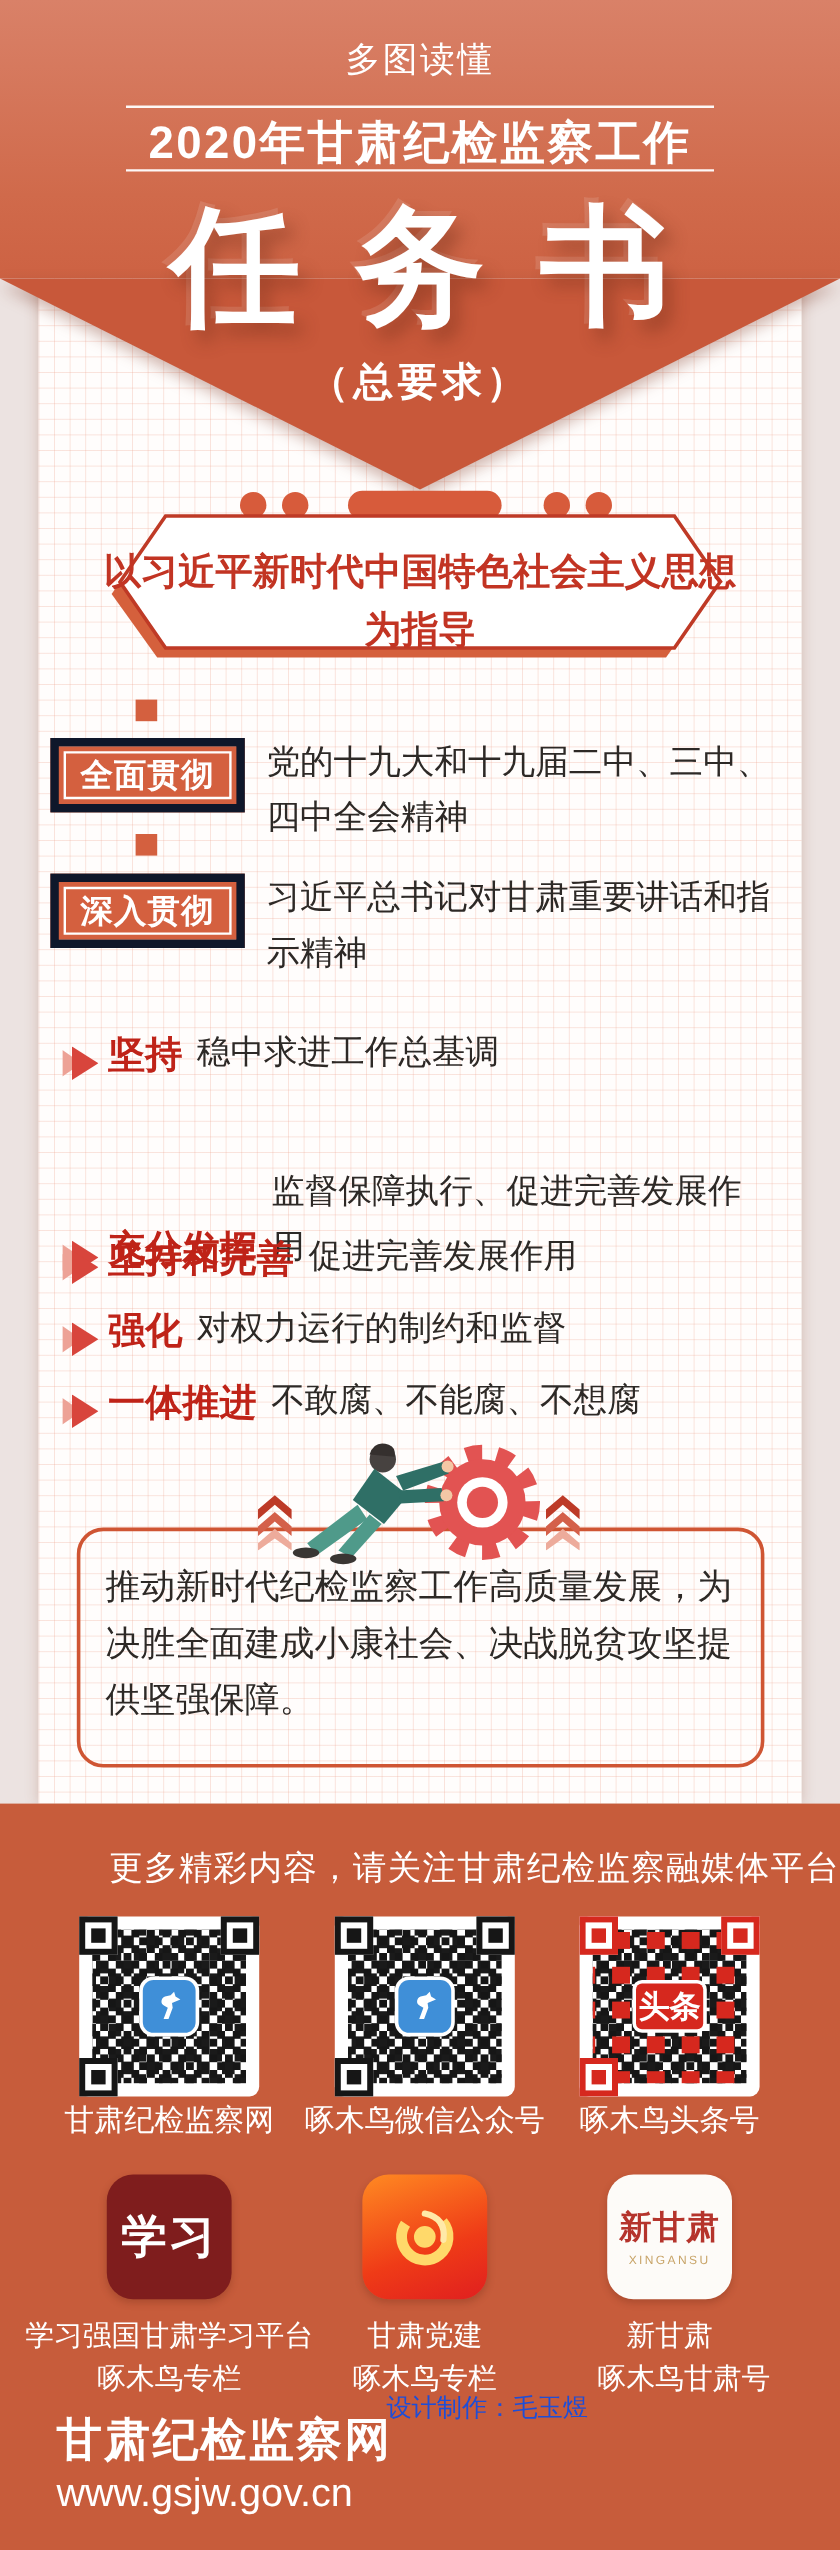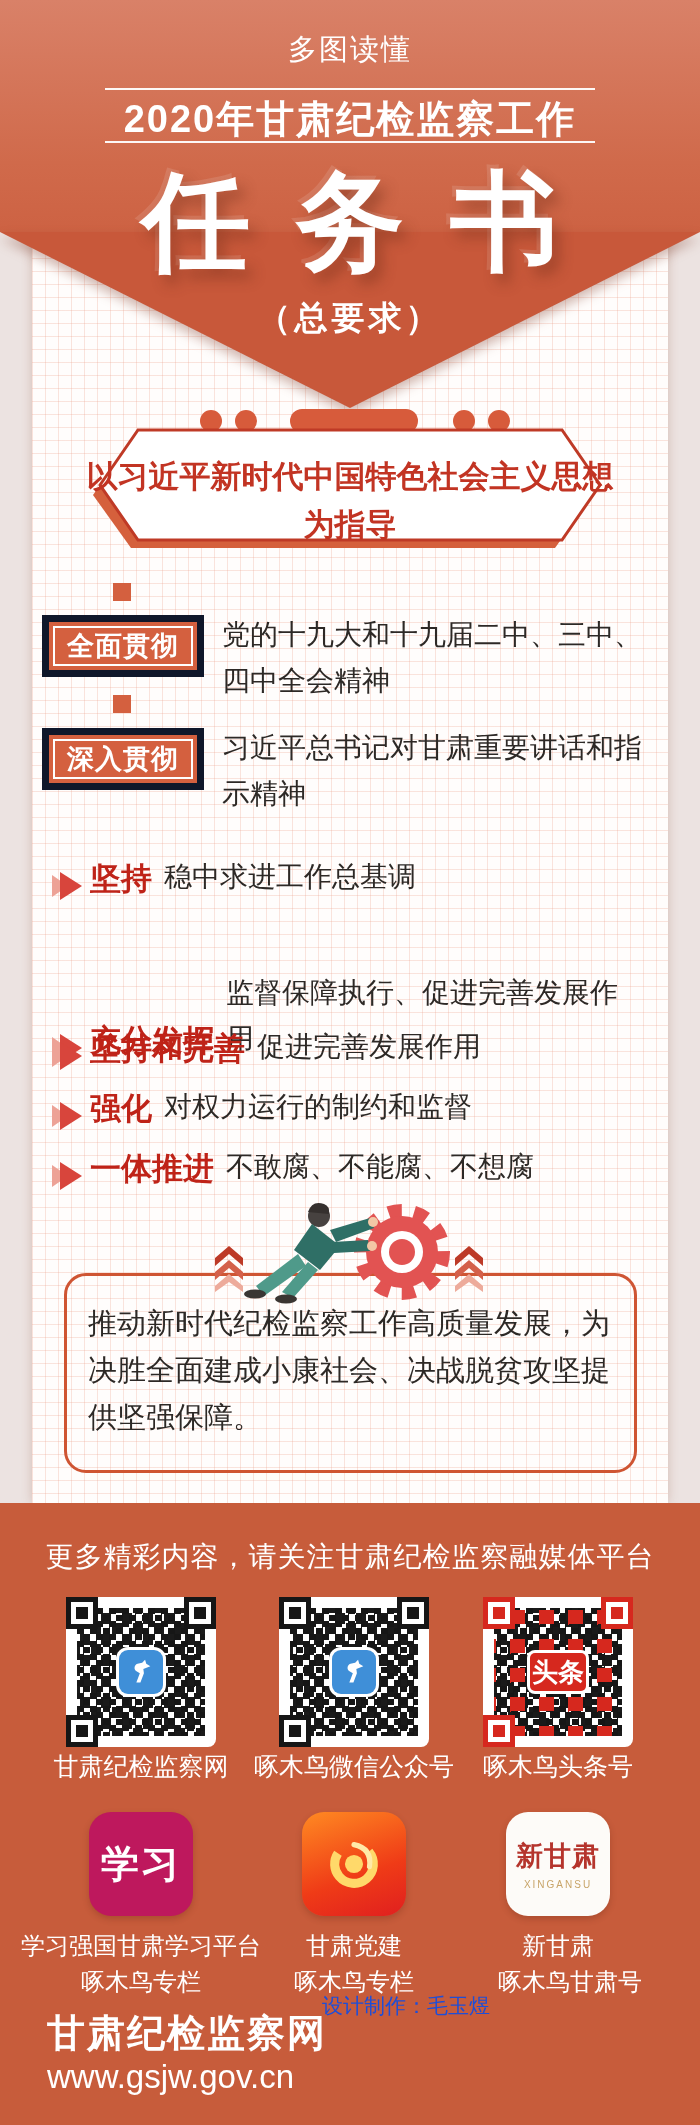--- a/index.html
+++ b/index.html
@@ -66,21 +66,21 @@
   .illus{position:absolute;left:200px;top:1190px;}
 
   
   .sum-box{position:absolute;left:64px;top:1273px;width:573px;height:200px;
         border:3px solid #cf5533;border-radius:22px;}
   .sum-text{position:absolute;left:88px;top:1300px;width:530px;color:#2d2926;
         font-size:29px;line-height:47px;}
 
   
   .footer{position:absolute;left:0;top:1503px;width:700px;height:622px;background:#c75c3b;}
-  .f-headline{position:absolute;left:0;top:1538px;width:700px;text-align:center;
+  .f-headline{position:absolute;left:0;top:1538px;width:700px;text-align:right;
         color:#fff;font-size:28px;letter-spacing:1px;}
   .qr{position:absolute;top:1597px;width:150px;height:150px;background:#fff;
         border-radius:8px;padding:11px;}
   .qr-pat{position:relative;width:100%;height:100%;
         background:
          conic-gradient(#161616 0 25%,transparent 0 50%,#161616 0 75%,transparent 0) 0 0/13px 13px,
          conic-gradient(transparent 0 25%,#1a1a1a 0 50%,transparent 0 75%,#1a1a1a 0) 3px 5px/21px 21px;}
   .qr-pat.red-mix{background:
          conic-gradient(#d6281e 0 25%,transparent 0 75%,transparent 0) 2px 2px/29px 29px,
          conic-gradient(#161616 0 25%,transparent 0 50%,#161616 0 75%,transparent 0) 0 0/13px 13px,
@@ -96,21 +96,21 @@
         box-shadow:0 0 0 3px #fff;}
   .qr-badge{position:absolute;left:50%;top:50%;transform:translate(-50%,-50%);
         width:56px;height:38px;border-radius:5px;background:#d6281e;color:#fff;
         font-size:26px;font-weight:bold;display:flex;align-items:center;justify-content:center;
         box-shadow:0 0 0 3px #fff;}
   .qr-label{position:absolute;top:1750px;width:240px;text-align:center;
         color:#fff;font-size:25px;}
   .app{position:absolute;top:1812px;width:104px;height:104px;border-radius:22px;
         display:flex;flex-direction:column;align-items:center;justify-content:center;
         box-shadow:0 3px 6px rgba(90,30,15,.25);}
-  .app-xuexi{background:#be185d;color:#fff;font-size:38px;font-weight:bold;letter-spacing:2px;}
+  .app-xuexi{background:#7f1d1d;color:#fff;font-size:38px;font-weight:bold;letter-spacing:2px;}
   .app-dj{background:linear-gradient(160deg,#ff8a22 0%,#ef3b17 60%,#e01f1f 100%);}
   .app-xgs{background:#fdfbf8;}
   .xgs-t{color:#b5342c;font-size:27px;font-weight:bold;letter-spacing:1px;}
   .xgs-s{color:#c8a468;font-size:10px;letter-spacing:2px;margin-top:5px;}
   .app-label{position:absolute;width:260px;text-align:center;color:#fff;font-size:24px;}
   .site-name{position:absolute;left:47px;top:2008px;color:#fff;font-size:38px;font-weight:bold;letter-spacing:2px;}
   .site-url{position:absolute;left:47px;top:2058px;color:#fff;font-size:33px;}
   .credit{position:absolute;left:322px;top:1992px;color:#1d4ed8;font-size:21px;}
 </style>
 </head>

